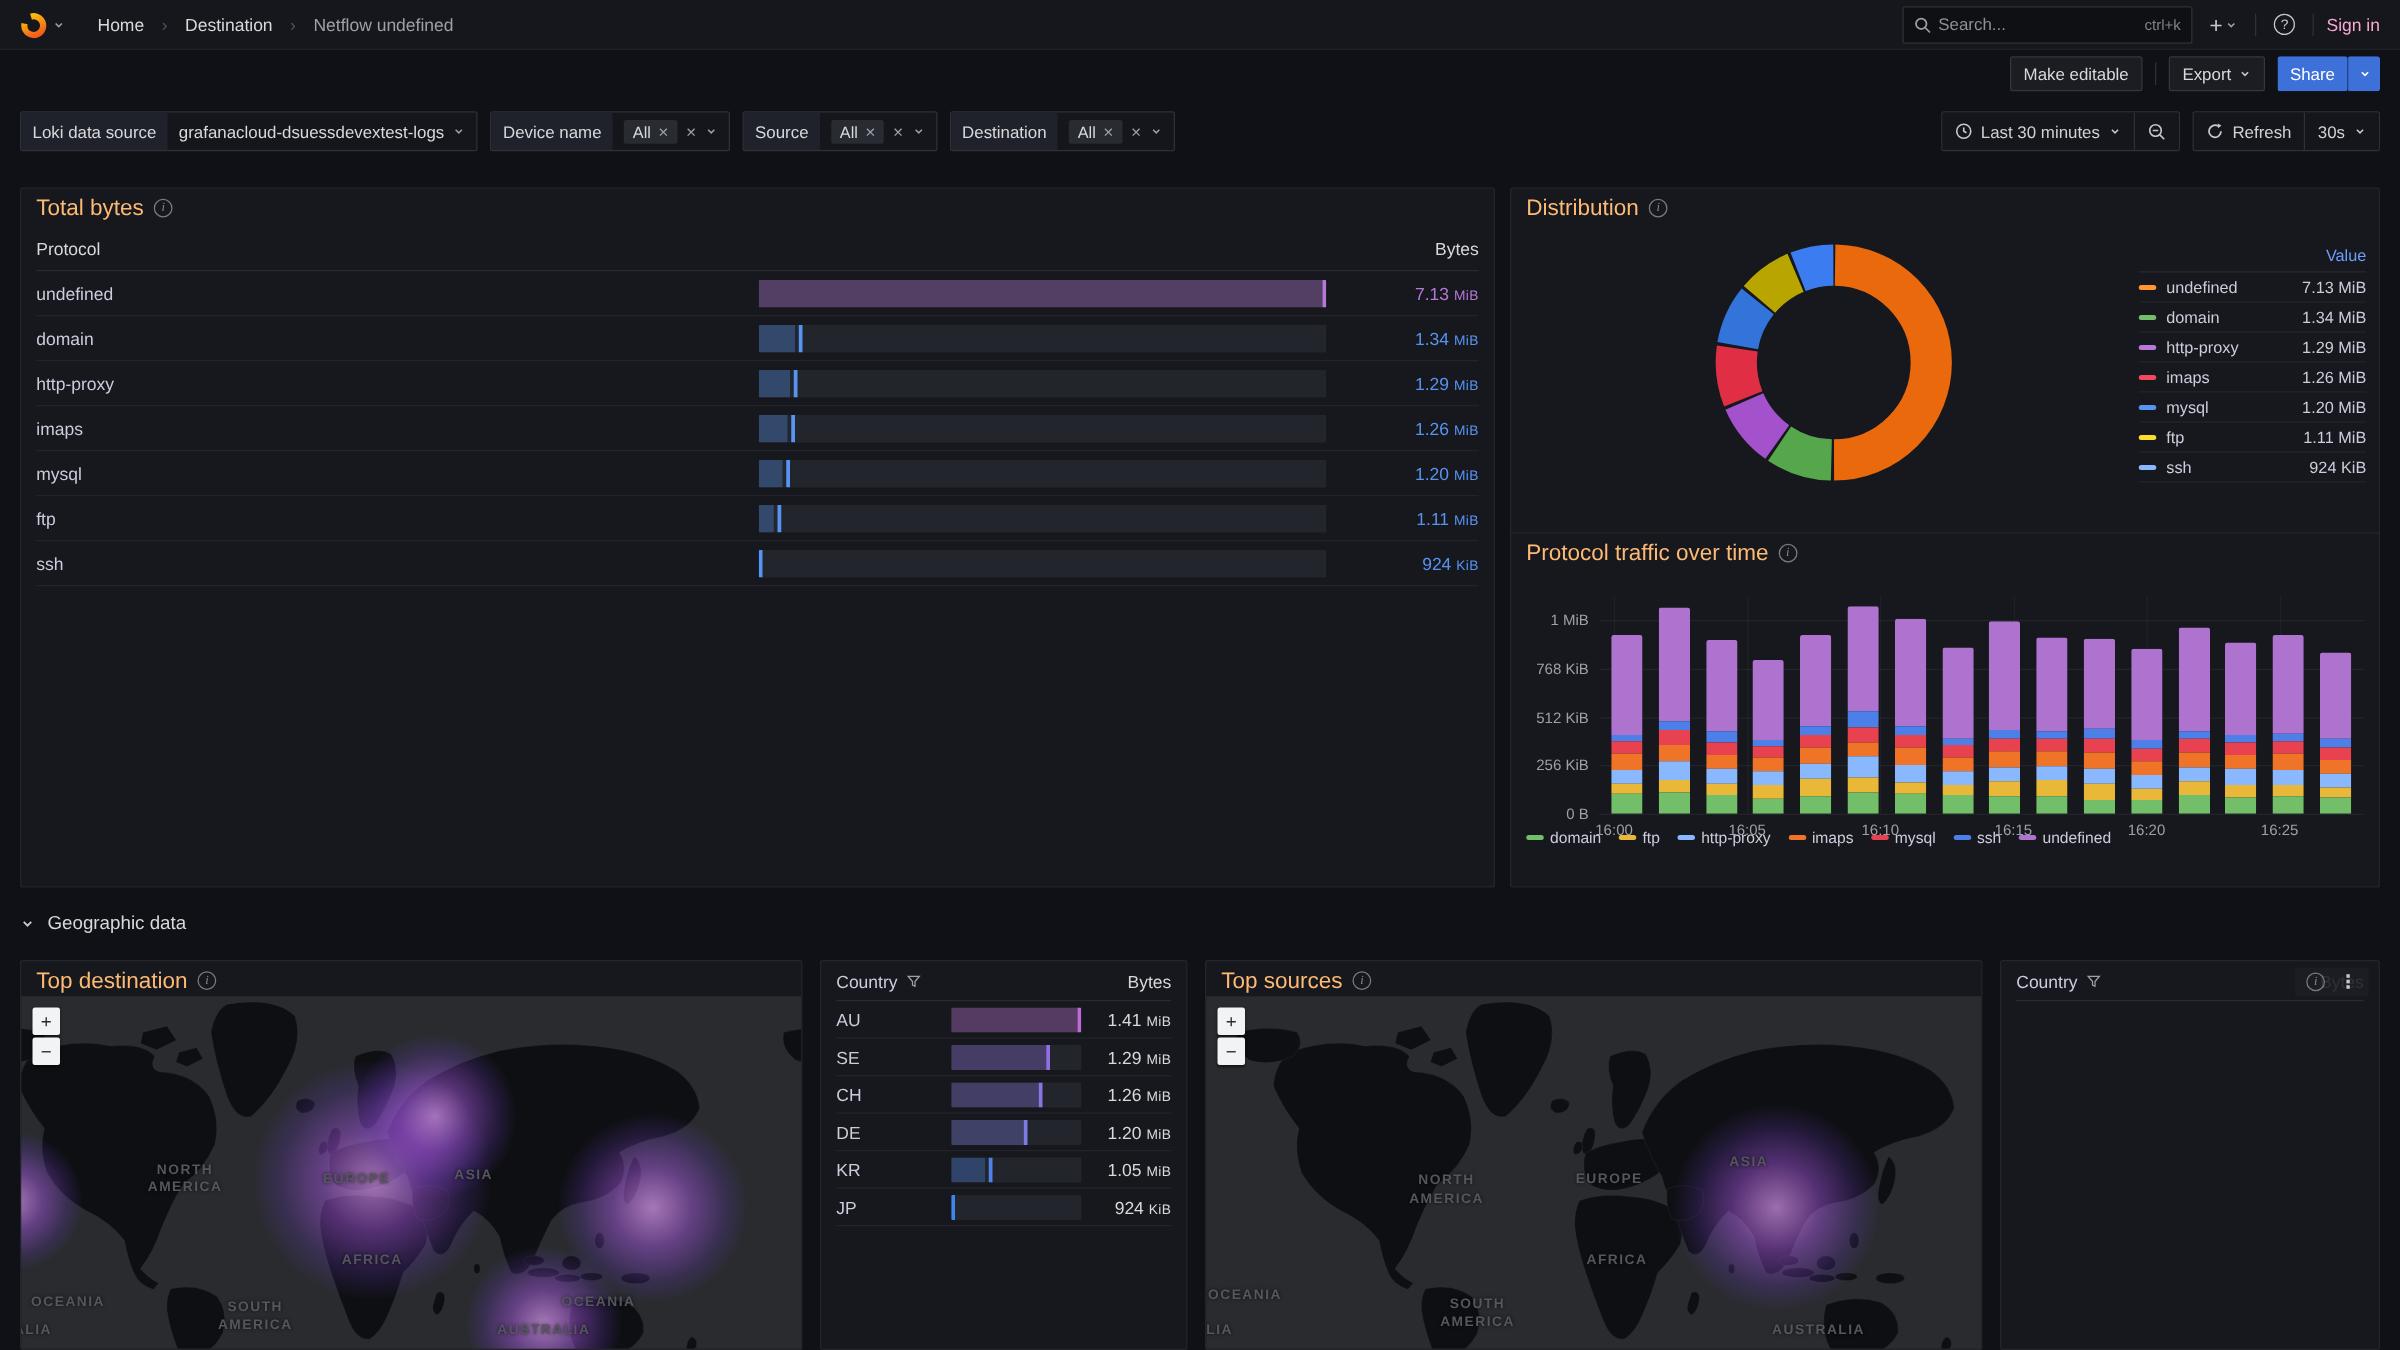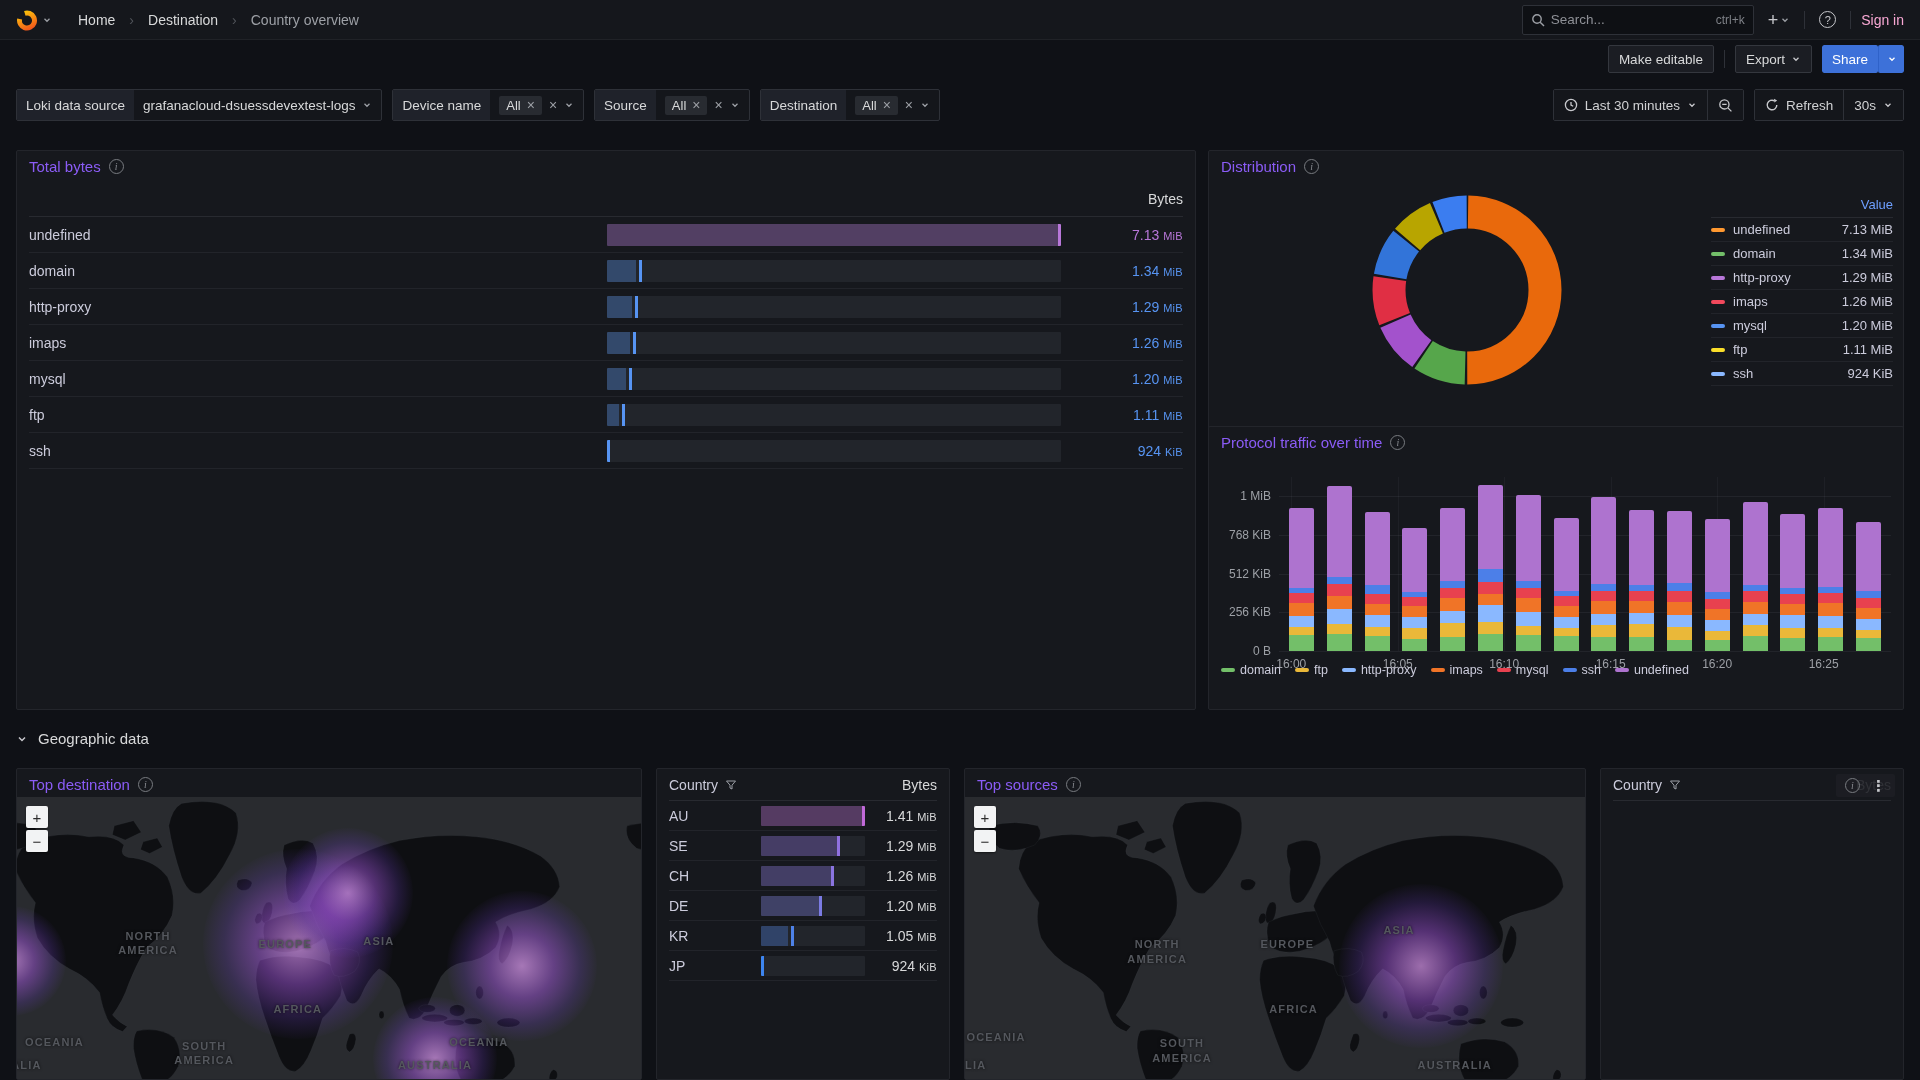--- a/index.html
+++ b/index.html
@@ -49,21 +49,21 @@
   .xicon { color:#9DA0A6; font-size:14px; line-height:1; cursor:pointer; }
   .chev { color:#9DA0A6; display:flex; }
   .fb-right { margin-left:auto; display:flex; align-items:center; gap:10px; }
   .tgroup { display:flex; height:32px; border:1px solid #2E3138; border-radius:2px; overflow:hidden; }
   .tseg { display:flex; align-items:center; gap:7px; padding:0 10px; color:#D0D1D3; font-size:13.5px;
     cursor:pointer; background:#14161B; }
   .tseg + .tseg { border-left:1px solid #2E3138; }
 
   .panel { position:absolute; background:#16181D; border:1px solid #23252B; border-radius:2px; }
   .panel-hd { display:flex; align-items:center; gap:8px; padding:7px 12px; height:30px; }
-  .panel-title { font-size:15px; color:#8b5cf6; font-weight:500; cursor:pointer; }
+  .panel-title { font-size:18px; color:#fdba74; font-weight:500; cursor:pointer; }
   .iinfo { width:15px; height:15px; border:1.2px solid #787B80; border-radius:50%; color:#888B91;
     font-size:10px; display:inline-flex; align-items:center; justify-content:center; flex:0 0 auto;
     font-family:"Liberation Serif",serif; font-style:italic; cursor:pointer; }
 
   
   .tb-table { padding:0 12px; }
   .tb-headrow { display:flex; height:36px; align-items:center; border-bottom:1px solid rgba(204,204,220,0.10); }
   .tb-row { display:flex; height:36px; align-items:center; border-bottom:1px solid rgba(204,204,220,0.07); }
   .col-name { width:578px; font-size:14px; color:#CCCCDC; }
   .col-bar { width:454px; display:flex; align-items:center; }
@@ -179,21 +179,21 @@
       <span class="chev">
         <svg width="10" height="10" viewBox="0 0 12 12">
             <polyline points="3,4.5 6,7.5 9,4.5" fill="none" stroke="#9DA0A6" stroke-width="1.5"></polyline>
           </svg>
       </span>
     </div>
     <span class="crumb">Home</span>
     <span class="crumb-sep">›</span>
     <span class="crumb">Destination</span>
     <span class="crumb-sep">›</span>
-    <span class="crumb current">Country overview</span>
+    <span class="crumb current">Netflow undefined</span>
   </div>
   <div class="nav-right">
     <div class="search-box">
       <svg width="14" height="14" viewBox="0 0 14 14">
         <circle cx="6" cy="6" r="4.2" fill="none" stroke="#9DA0A6" stroke-width="1.4"></circle>
         <line x1="9.2" y1="9.2" x2="13" y2="13" stroke="#9DA0A6" stroke-width="1.4"></line>
       </svg>
       <input placeholder="Search..." style="">
       <span class="kbd">ctrl+k</span>
     </div>
@@ -326,20 +326,21 @@
   </div>
 </div>
 
 <div class="panel" style="left:16px;top:150px;width:1180px;height:560px">
   <div class="panel-hd">
     <span class="panel-title">Total bytes</span>
     <span class="iinfo">i</span>
   </div>
   <div class="tb-table">
     <div class="tb-headrow">
+      <div class="col-name hdr">Protocol</div>
       <div class="col-bar"></div>
       <div class="col-val hdr">Bytes</div>
     </div>
     <div id="tb-body">
         <div class="tb-row">
           <div class="col-name">undefined</div>
           <div class="col-bar">
             <div class="track">
               <div class="fill" style="width: calc(100% - 3px); background: rgba(184, 119, 217, 0.32);"></div>
               <div class="cap" style="left: calc(100% - 3px); background: rgb(184, 119, 217);"></div>

